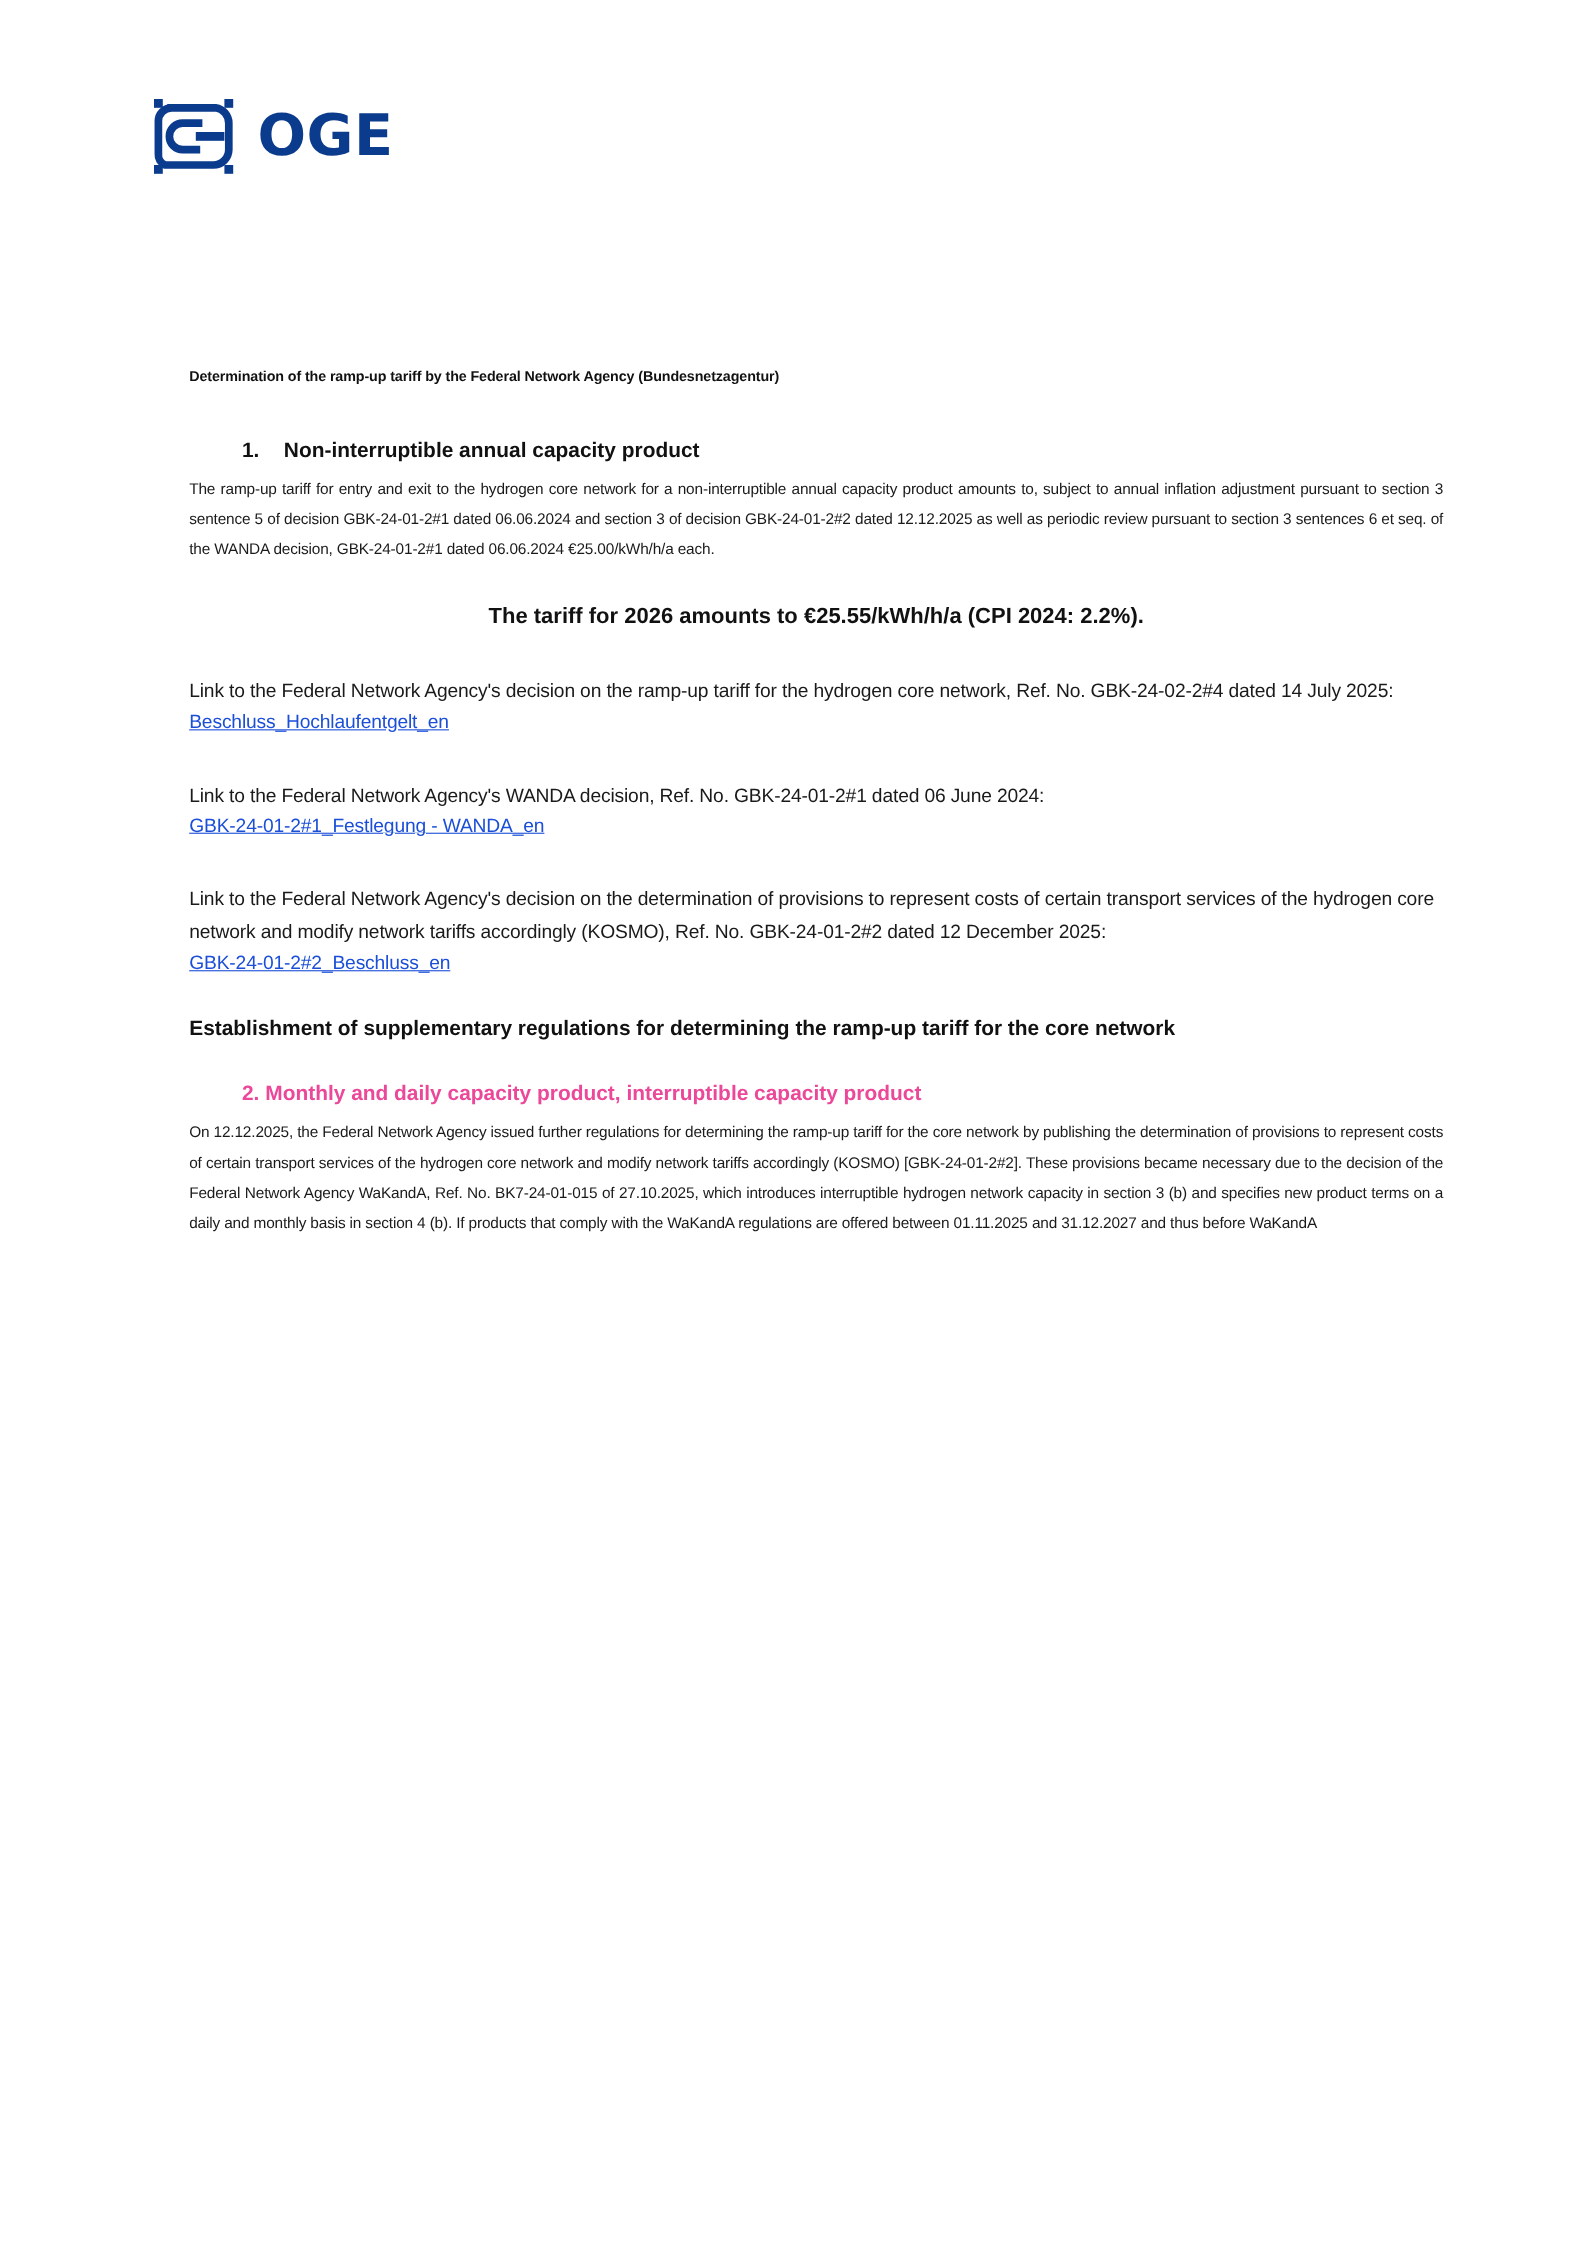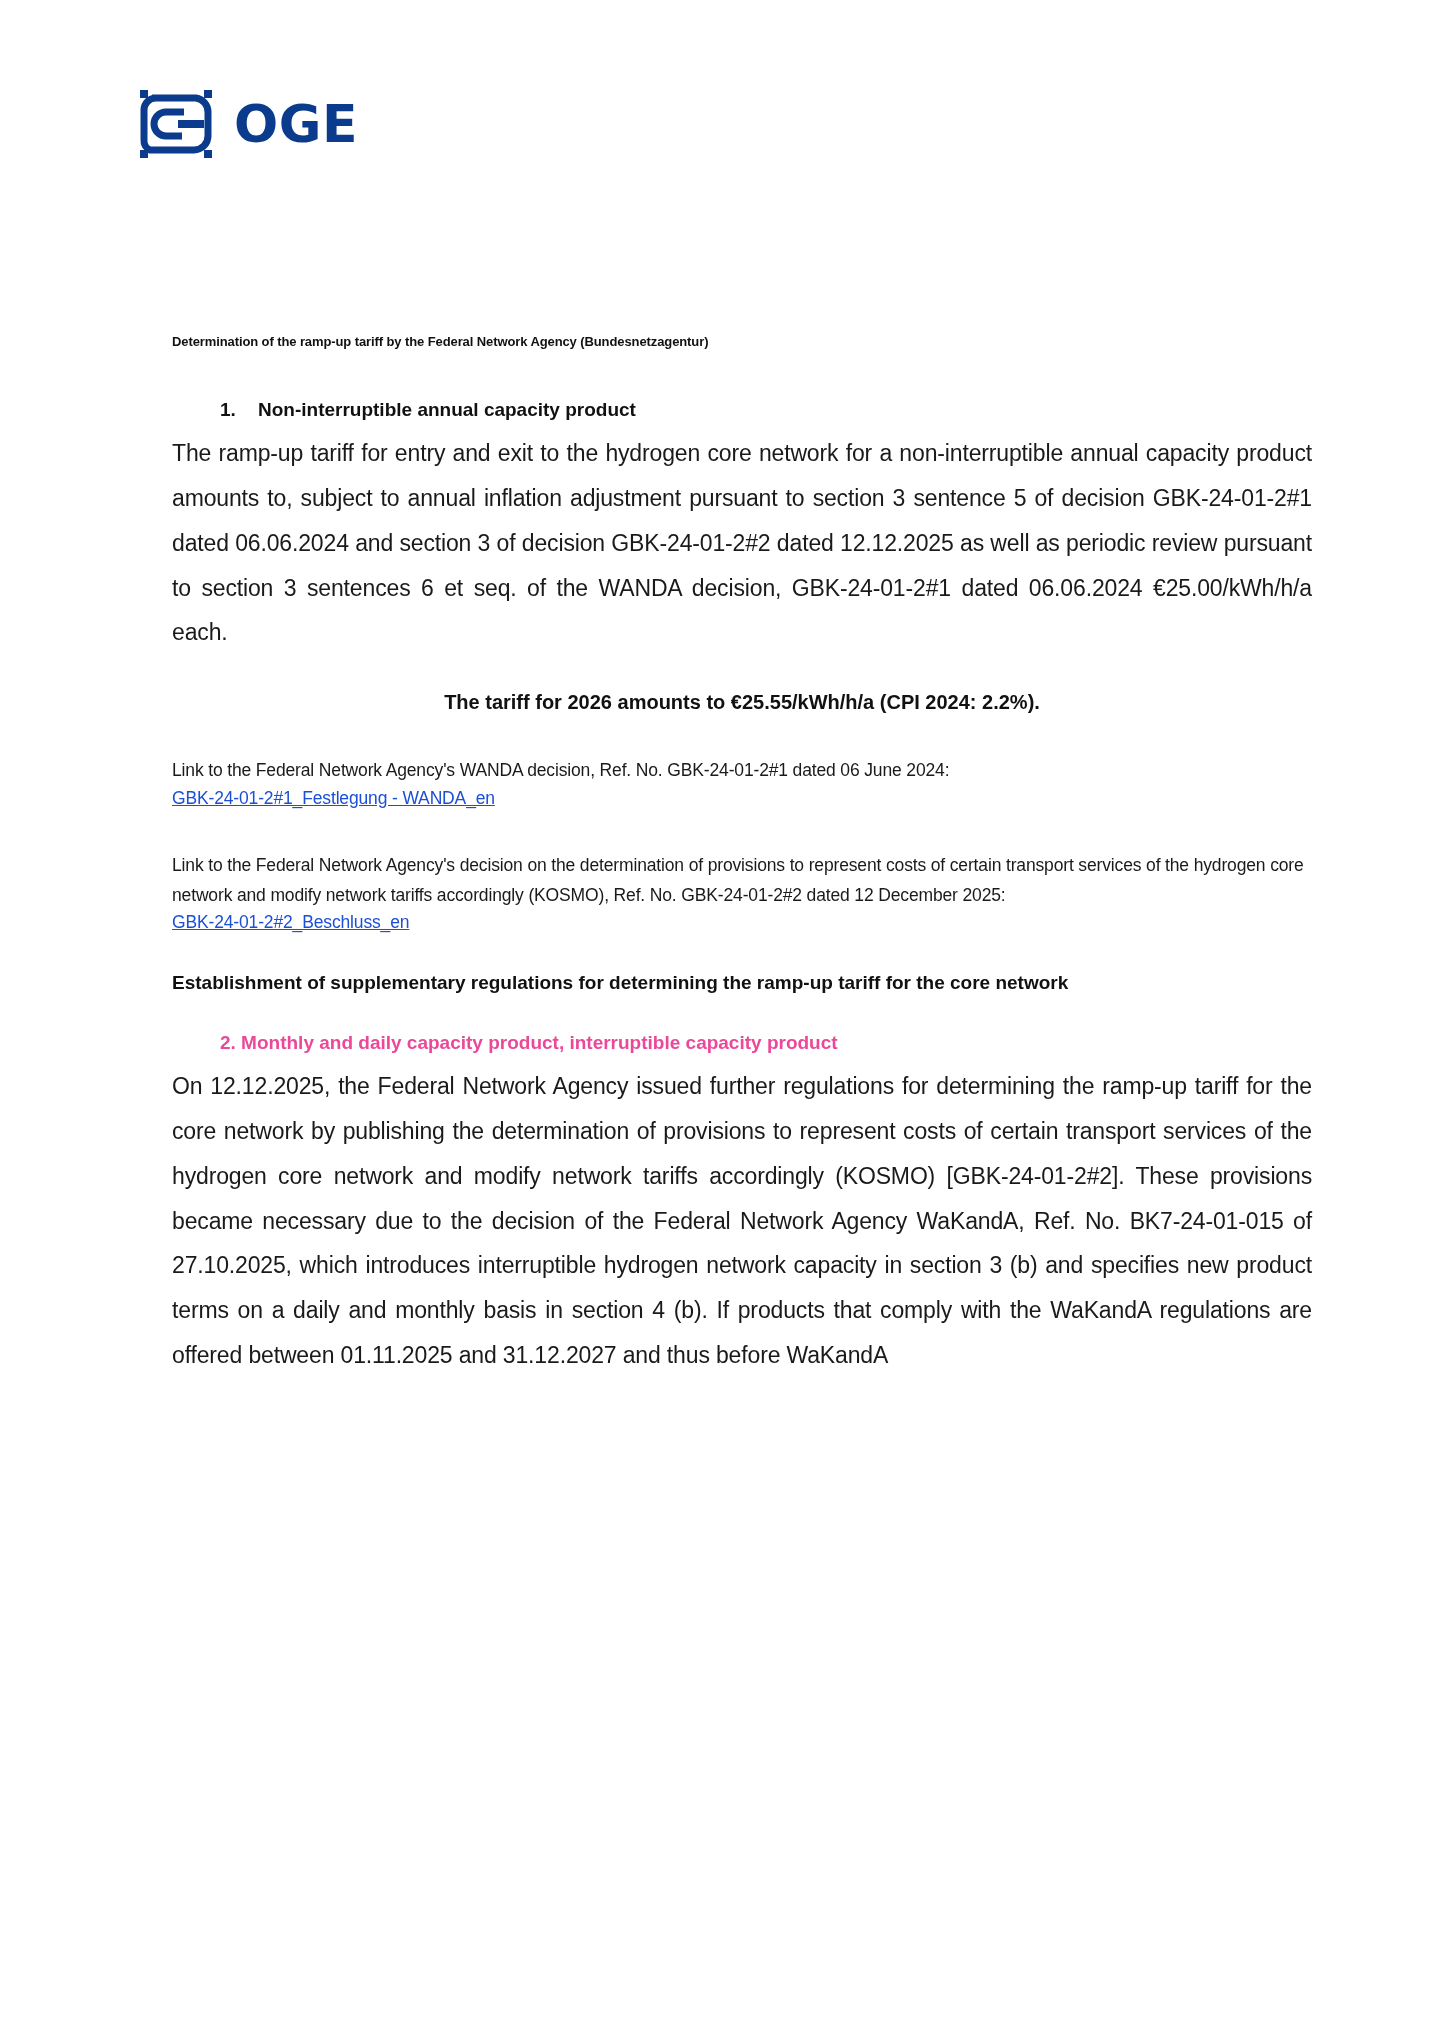--- a/index.html
+++ b/index.html
@@ -75,21 +75,21 @@
     font-weight: bold;
     margin-top: 50px;
     margin-left: 48px;
     color: #111;
   }
   .numbered-head .num {
     display: inline-block;
     width: 38px;
   }
   p.body-text {
-    font-size: 23px;
+    font-size: 14px;
     line-height: 1.95;
     text-align: justify;
     margin: 10px 0 0 0;
     color: #1a1a1a;
     letter-spacing: -0.15px;
   }
   .highlight-line {
     font-size: 20px;
     font-weight: bold;
     text-align: center;
@@ -158,20 +158,24 @@
     <div class="section-head">Determination of the ramp-up tariff by the Federal Network Agency (Bundesnetzagentur)</div>
 
     <div class="numbered-head">
       <span class="num">1.</span><span>Non-interruptible annual capacity product</span>
     </div>
 
     <p class="body-text">The ramp-up tariff for entry and exit to the hydrogen core network for a non-interruptible annual capacity product amounts to, subject to annual inflation adjustment pursuant to section 3 sentence 5 of decision GBK-24-01-2#1 dated 06.06.2024 and section 3 of decision GBK-24-01-2#2 dated 12.12.2025 as well as periodic review pursuant to section 3 sentences 6 et seq. of the WANDA decision, GBK-24-01-2#1 dated 06.06.2024 €25.00/kWh/h/a each.</p>
 
     <div class="highlight-line">The tariff for 2026 amounts to €25.55/kWh/h/a (CPI 2024: 2.2%).</div>
 
+    <div class="link-block">
+      <p>Link to the Federal Network Agency's decision on the ramp-up tariff for the hydrogen core network, Ref. No. GBK-24-02-2#4 dated 14 July 2025:</p>
+      <a class="doc-link" href="#">Beschluss_Hochlaufentgelt_en</a>
+    </div>
 
     <div class="link-block">
       <p>Link to the Federal Network Agency's WANDA decision, Ref. No. GBK-24-01-2#1 dated 06 June 2024:</p>
       <a class="doc-link" href="#">GBK-24-01-2#1_Festlegung - WANDA_en</a>
     </div>
 
     <div class="link-block">
       <p>Link to the Federal Network Agency's decision on the determination of provisions to represent costs of certain transport services of the hydrogen core network and modify network tariffs accordingly (KOSMO), Ref. No. GBK-24-01-2#2 dated 12 December 2025:</p>
       <a class="doc-link" href="#">GBK-24-01-2#2_Beschluss_en</a>
     </div>

